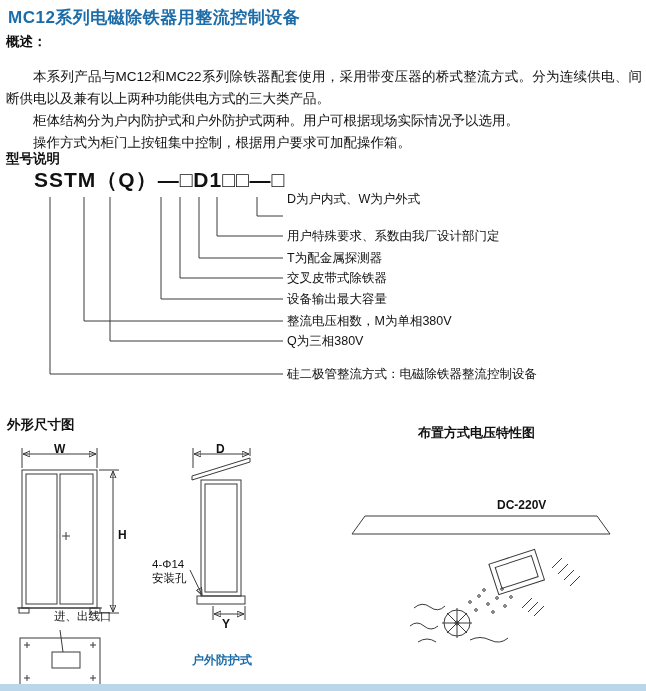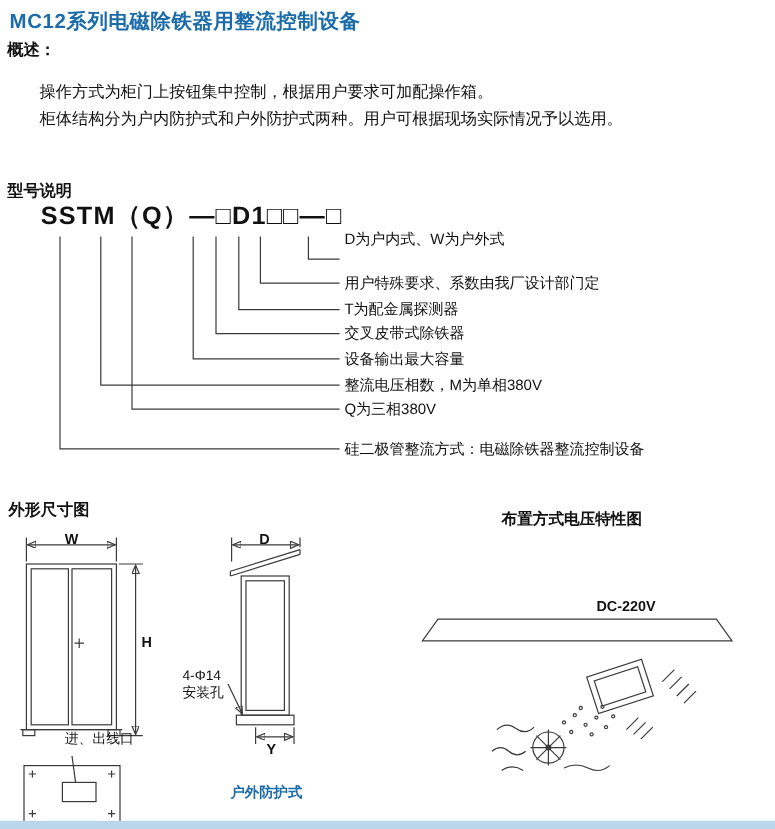--- a/index.html
+++ b/index.html
@@ -39,22 +39,23 @@
 </style>
 </head>
 <body>
 
 <div class="page">
 
   <div class="abs title">MC12系列电磁除铁器用整流控制设备</div>
 
   <div class="abs overview">
     <div class="sec-heading">概述：</div>
+    <p class="para">本系列产品与MC12和MC22系列除铁器配套使用，采用带变压器的桥式整流方式。分为连续供电、间断供电以及兼有以上两种功能供电方式的三大类产品。</p>
+    <p class="para">柜体结构分为户内防护式和户外防护式两种。用户可根据现场实际情况予以选用。</p>
     <p class="para">操作方式为柜门上按钮集中控制，根据用户要求可加配操作箱。</p>
-    <p class="para">柜体结构分为户内防护式和户外防护式两种。用户可根据现场实际情况予以选用。</p>
   </div>
 
   <div class="abs sec-heading model-heading">型号说明</div>
   <div class="abs model-code">SSTM（Q）—□D1□□—□</div>
 
   <svg class="abs draw" style="left:0;top:0;" width="646" height="400" aria-hidden="true">
     <path d="M50,197 V374 H283"></path>
     <path d="M84,197 V321 H283"></path>
     <path d="M110,197 V341 H283"></path>
     <path d="M161,197 V299 H283"></path>

